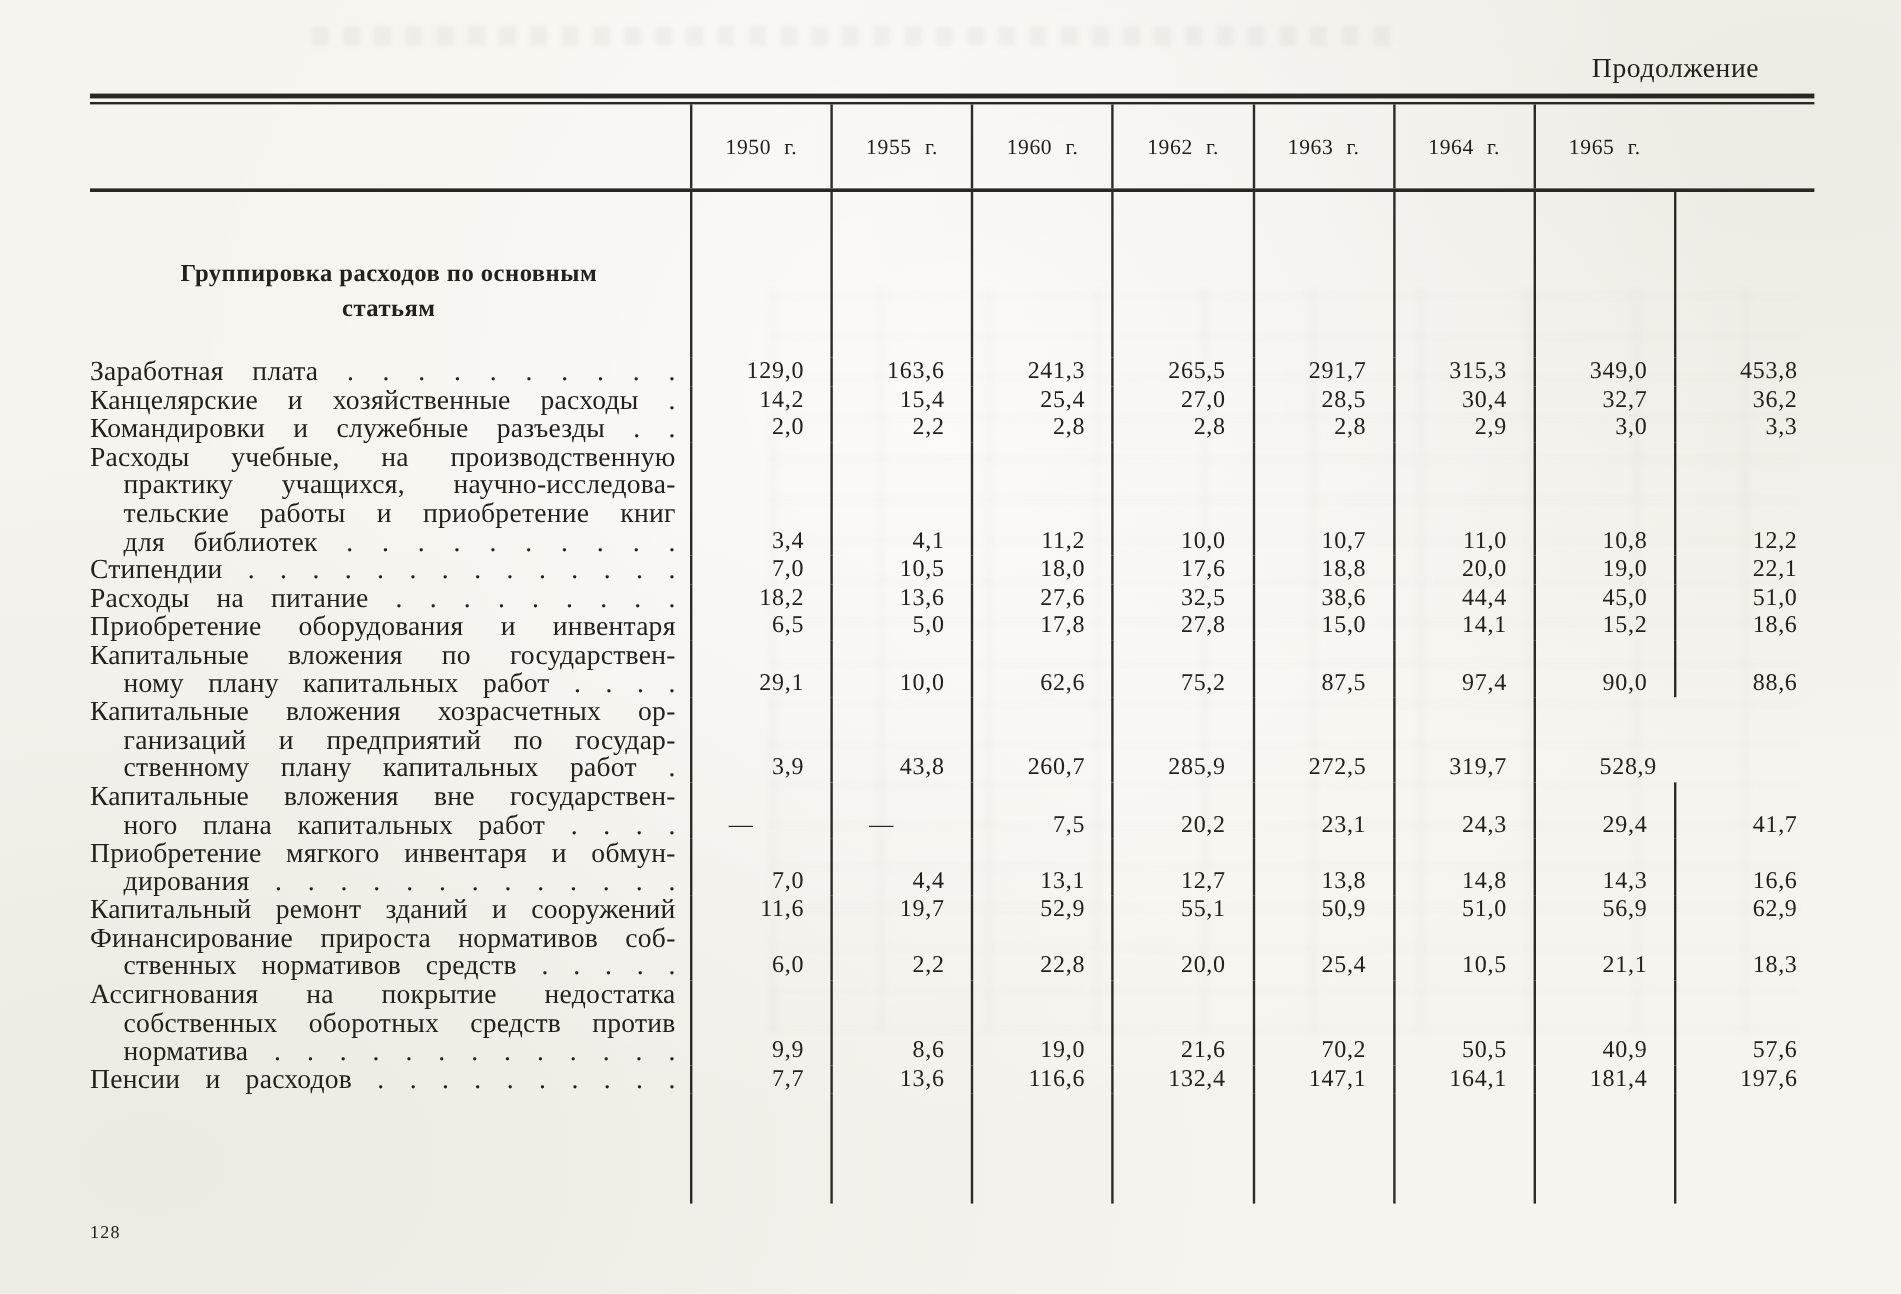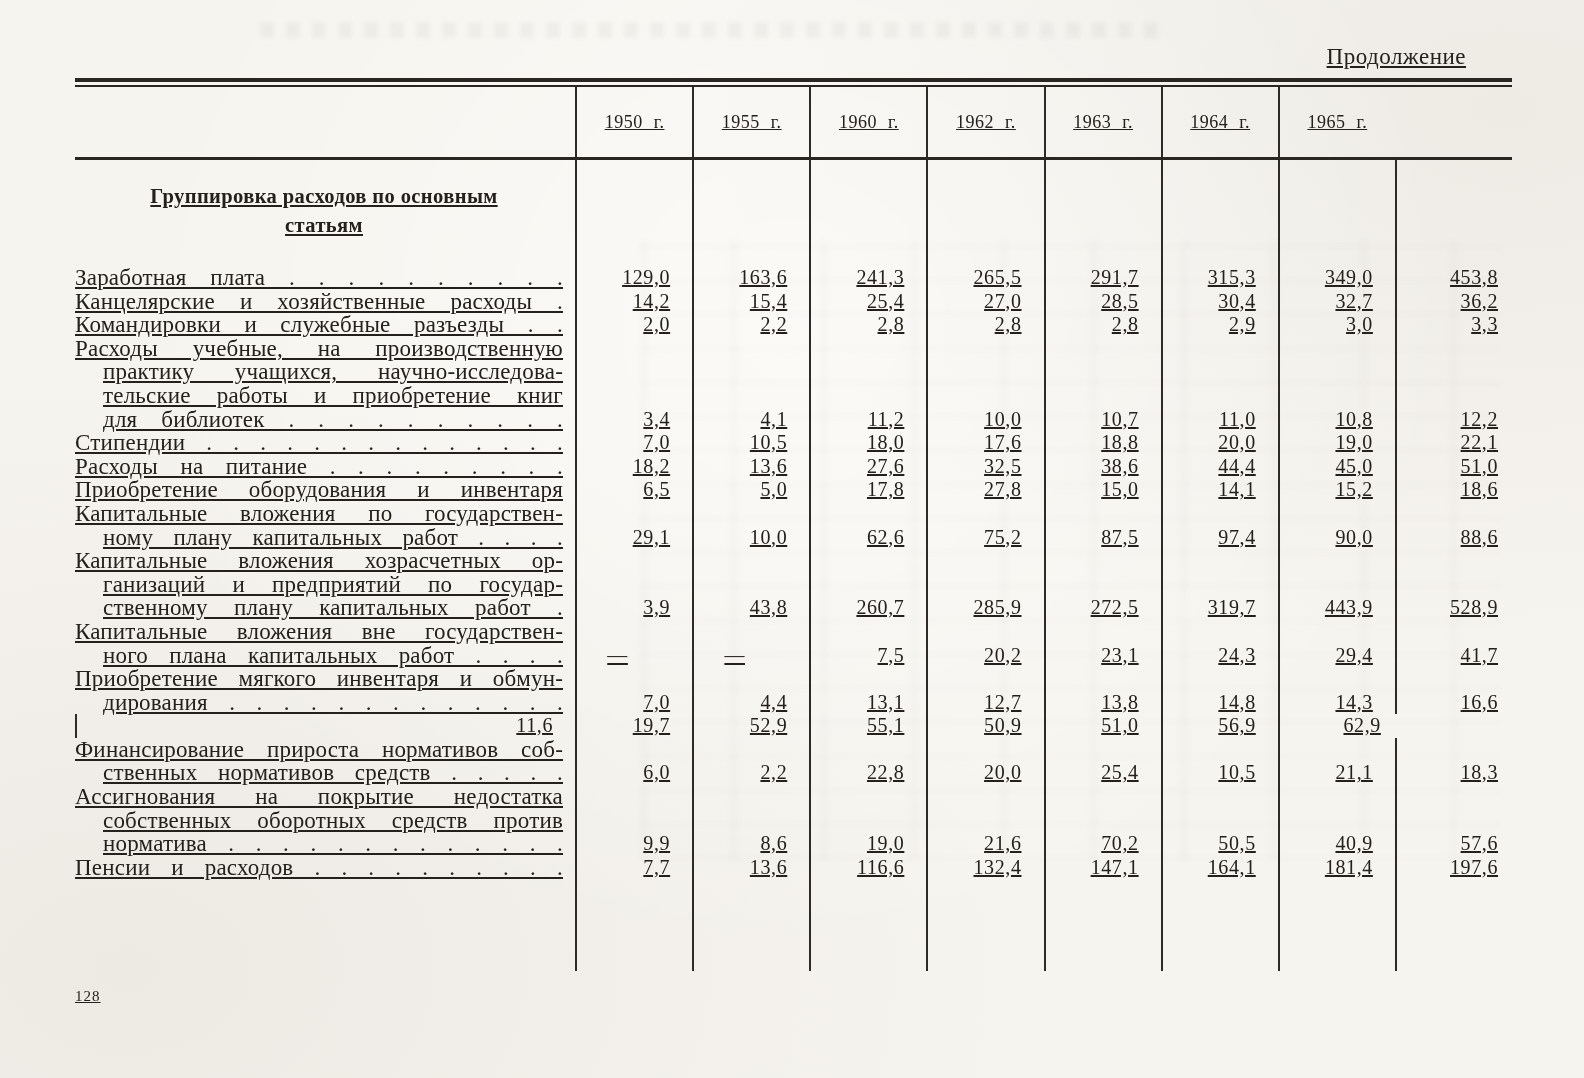--- a/index.html
+++ b/index.html
@@ -25,38 +25,38 @@
     background:repeating-linear-gradient(90deg, rgba(90,88,80,.10) 0 14px, rgba(0,0,0,0) 14px 26px);
     filter:blur(2px);
   }
   .bleed:after{
     content:"";position:absolute;left:640px;top:240px;width:860px;height:620px;
     background:
       repeating-linear-gradient(0deg, rgba(95,92,84,.05) 0 3px, rgba(0,0,0,0) 3px 34px),
       repeating-linear-gradient(90deg, rgba(95,92,84,.04) 0 8px, rgba(0,0,0,0) 8px 90px);
     filter:blur(2.5px);
   }
-  .content{position:relative;margin-left:75px;width:1437px;text-decoration:underline;}
+  .content{position:relative;margin-left:75px;width:1437px;}
   .continuation{
     padding-top:44px;padding-bottom:8px;padding-right:46px;
     text-align:right;font-size:23px;letter-spacing:.5px;
   }
   .top-rule{
     height:3px;border-top:4px solid #2a2722;border-bottom:2px solid #2a2722;
   }
   .grid-row{display:grid;grid-template-columns:500px repeat(8,1fr);}
   .hrow{border-bottom:3px solid #2a2722;}
   .hcell{
     border-left:2px solid #2e2b26;
     display:flex;align-items:center;justify-content:center;
     height:70px;font-size:18px;word-spacing:6px;letter-spacing:.5px;
   }
   .ycell{border-left:2px solid #2e2b26;}
   .lcell{padding-right:12px;}
-  .section-lcell{padding-top:22px;padding-bottom:26px;}
+  .section-lcell{padding-top:54px;padding-bottom:26px;}
   .stitle{
     text-align:center;font-weight:bold;font-size:20.5px;line-height:29px;
     letter-spacing:.4px;padding-left:30px;padding-right:20px;
   }
   .lline{
     font-size:23px;line-height:23.6px;letter-spacing:.2px;
     text-align:justify;text-align-last:justify;
     white-space:normal;
   }
   .lline.cont{padding-left:28px;}
@@ -228,21 +228,20 @@
               <div class="lline">Капитальные вложения хозрасчетных ор-</div>
               <div class="lline cont">ганизаций и предприятий по государ-</div>
               <div class="lline cont">ственному плану капитальных работ .</div>
             </div>
             <div class="vcell">3,9</div>
             <div class="vcell">43,8</div>
             <div class="vcell">260,7</div>
             <div class="vcell">285,9</div>
             <div class="vcell">272,5</div>
             <div class="vcell">319,7</div>
-            <div class="vcell">443,9</div>
             <div class="vcell">528,9</div>
           </div>
           <div class="grid-row">
             <div class="lcell">
               <div class="lline">Капитальные вложения вне государствен-</div>
               <div class="lline cont">ного плана капитальных работ . . . .</div>
             </div>
             <div class="vcell dash">—</div>
             <div class="vcell dash">—</div>
             <div class="vcell">7,5</div>
@@ -260,20 +259,23 @@
             <div class="vcell">7,0</div>
             <div class="vcell">4,4</div>
             <div class="vcell">13,1</div>
             <div class="vcell">12,7</div>
             <div class="vcell">13,8</div>
             <div class="vcell">14,8</div>
             <div class="vcell">14,3</div>
             <div class="vcell">16,6</div>
           </div>
           <div class="grid-row">
+            <div class="lcell">
+              <div class="lline">Капитальный ремонт зданий и сооружений</div>
+            </div>
             <div class="vcell">11,6</div>
             <div class="vcell">19,7</div>
             <div class="vcell">52,9</div>
             <div class="vcell">55,1</div>
             <div class="vcell">50,9</div>
             <div class="vcell">51,0</div>
             <div class="vcell">56,9</div>
             <div class="vcell">62,9</div>
           </div>
           <div class="grid-row">

